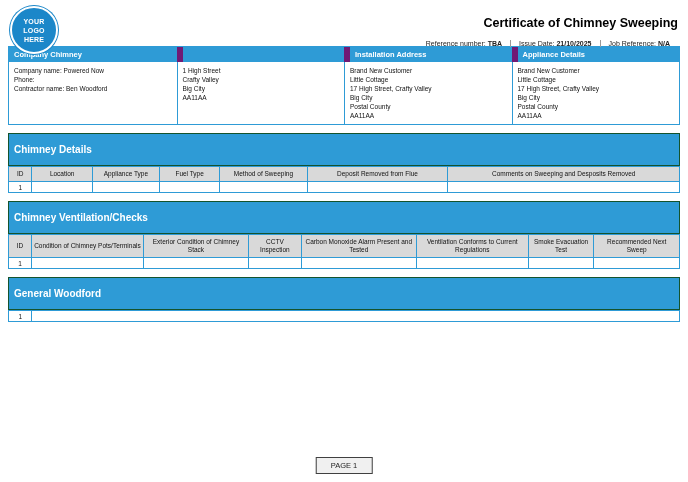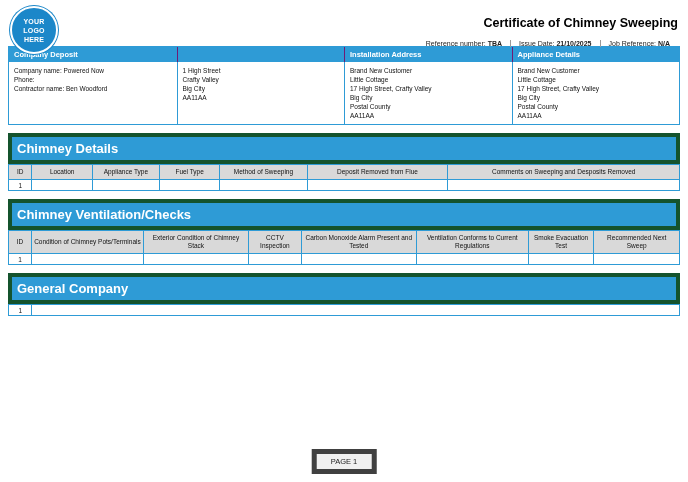--- a/index.html
+++ b/index.html
@@ -68,38 +68,38 @@
   }
   .ref-seg:not(:last-child) {
     border-right: 1px solid #9a9a9a;
   }
   .ref-seg b { font-weight: bold; }
   
   .block { margin: 0 8px; }
   .band {
     background: #2e9bd6;
     color: #ffffff;
-    font-size: 13px;
+    font-size: 10px;
     font-weight: bold;
-    padding: 4px 5px;
-    border: 4px solid #14532d;
+    padding: 10px 5px;
+    border: 1px solid #14532d;
   }
   .band-row {
     display: flex;
     border: 1px solid #2e9bd6;
     border-bottom: none;
   }
   .band-row > div {
     background: #2e9bd6;
     color: #ffffff;
     font-size: 7.5px;
     font-weight: bold;
     padding: 3px 5px;
   }
-  .band-row > div + div { border-left: 1px solid #701a75; }
+  .band-row > div + div { border-left: 6px solid #701a75; }
   .info-row {
     display: flex;
     border: 1px solid #2e9bd6;
     border-top: none;
     min-height: 48px;
   }
   .info-cell {
     padding: 4px 5px;
     font-size: 6.5px;
     line-height: 9px;
@@ -139,21 +139,21 @@
   }
   .spacer-8 { height: 8px; }
   
   .gc-row td { height: 12px; }
   
   .page-tab {
     position: absolute;
     left: 50%;
     transform: translateX(-50%);
     bottom: 8px;
-    border: 5px solid #404040;
+    border: 1px solid #404040;
     background: #f0f0f0;
     font-size: 7.5px;
     color: #222222;
     padding: 3px 14px;
   }
 </style>
 </head>
 <body>
 
 <div class="page">
@@ -177,21 +177,21 @@
         </div>
         <div class="ref-seg">
           <span>Job Reference:</span>
           <b>N/A</b>
         </div>
       </div>
     </div>
 
     <div class="block">
       <div class="band-row">
-        <div class="w-25">Company Deposit</div>
+        <div class="w-25">Company Chimney</div>
         <div class="w-25">&nbsp;</div>
         <div class="w-25">Installation Address</div>
         <div class="w-25">Appliance Details</div>
       </div>
       <div class="info-row">
         <div class="info-cell w-25">
           <div>Company name: Powered Now</div>
           <div>Phone:</div>
           <div>Contractor name: Ben Woodford</div>
         </div>
@@ -297,21 +297,21 @@
             <td></td>
             <td></td>
           </tr>
         </tbody>
       </table>
     </div>
 
     <div class="spacer-8"></div>
 
     <div class="block">
-      <div class="band">General Company</div>
+      <div class="band">General Woodford</div>
       <table class="grid">
         <colgroup>
           <col style="width:3.5%">
             <col style="width:96.5%">
         </colgroup>
         <tbody>
           <tr class="gc-row">
             <td class="idcell">1</td>
             <td></td>
           </tr>

